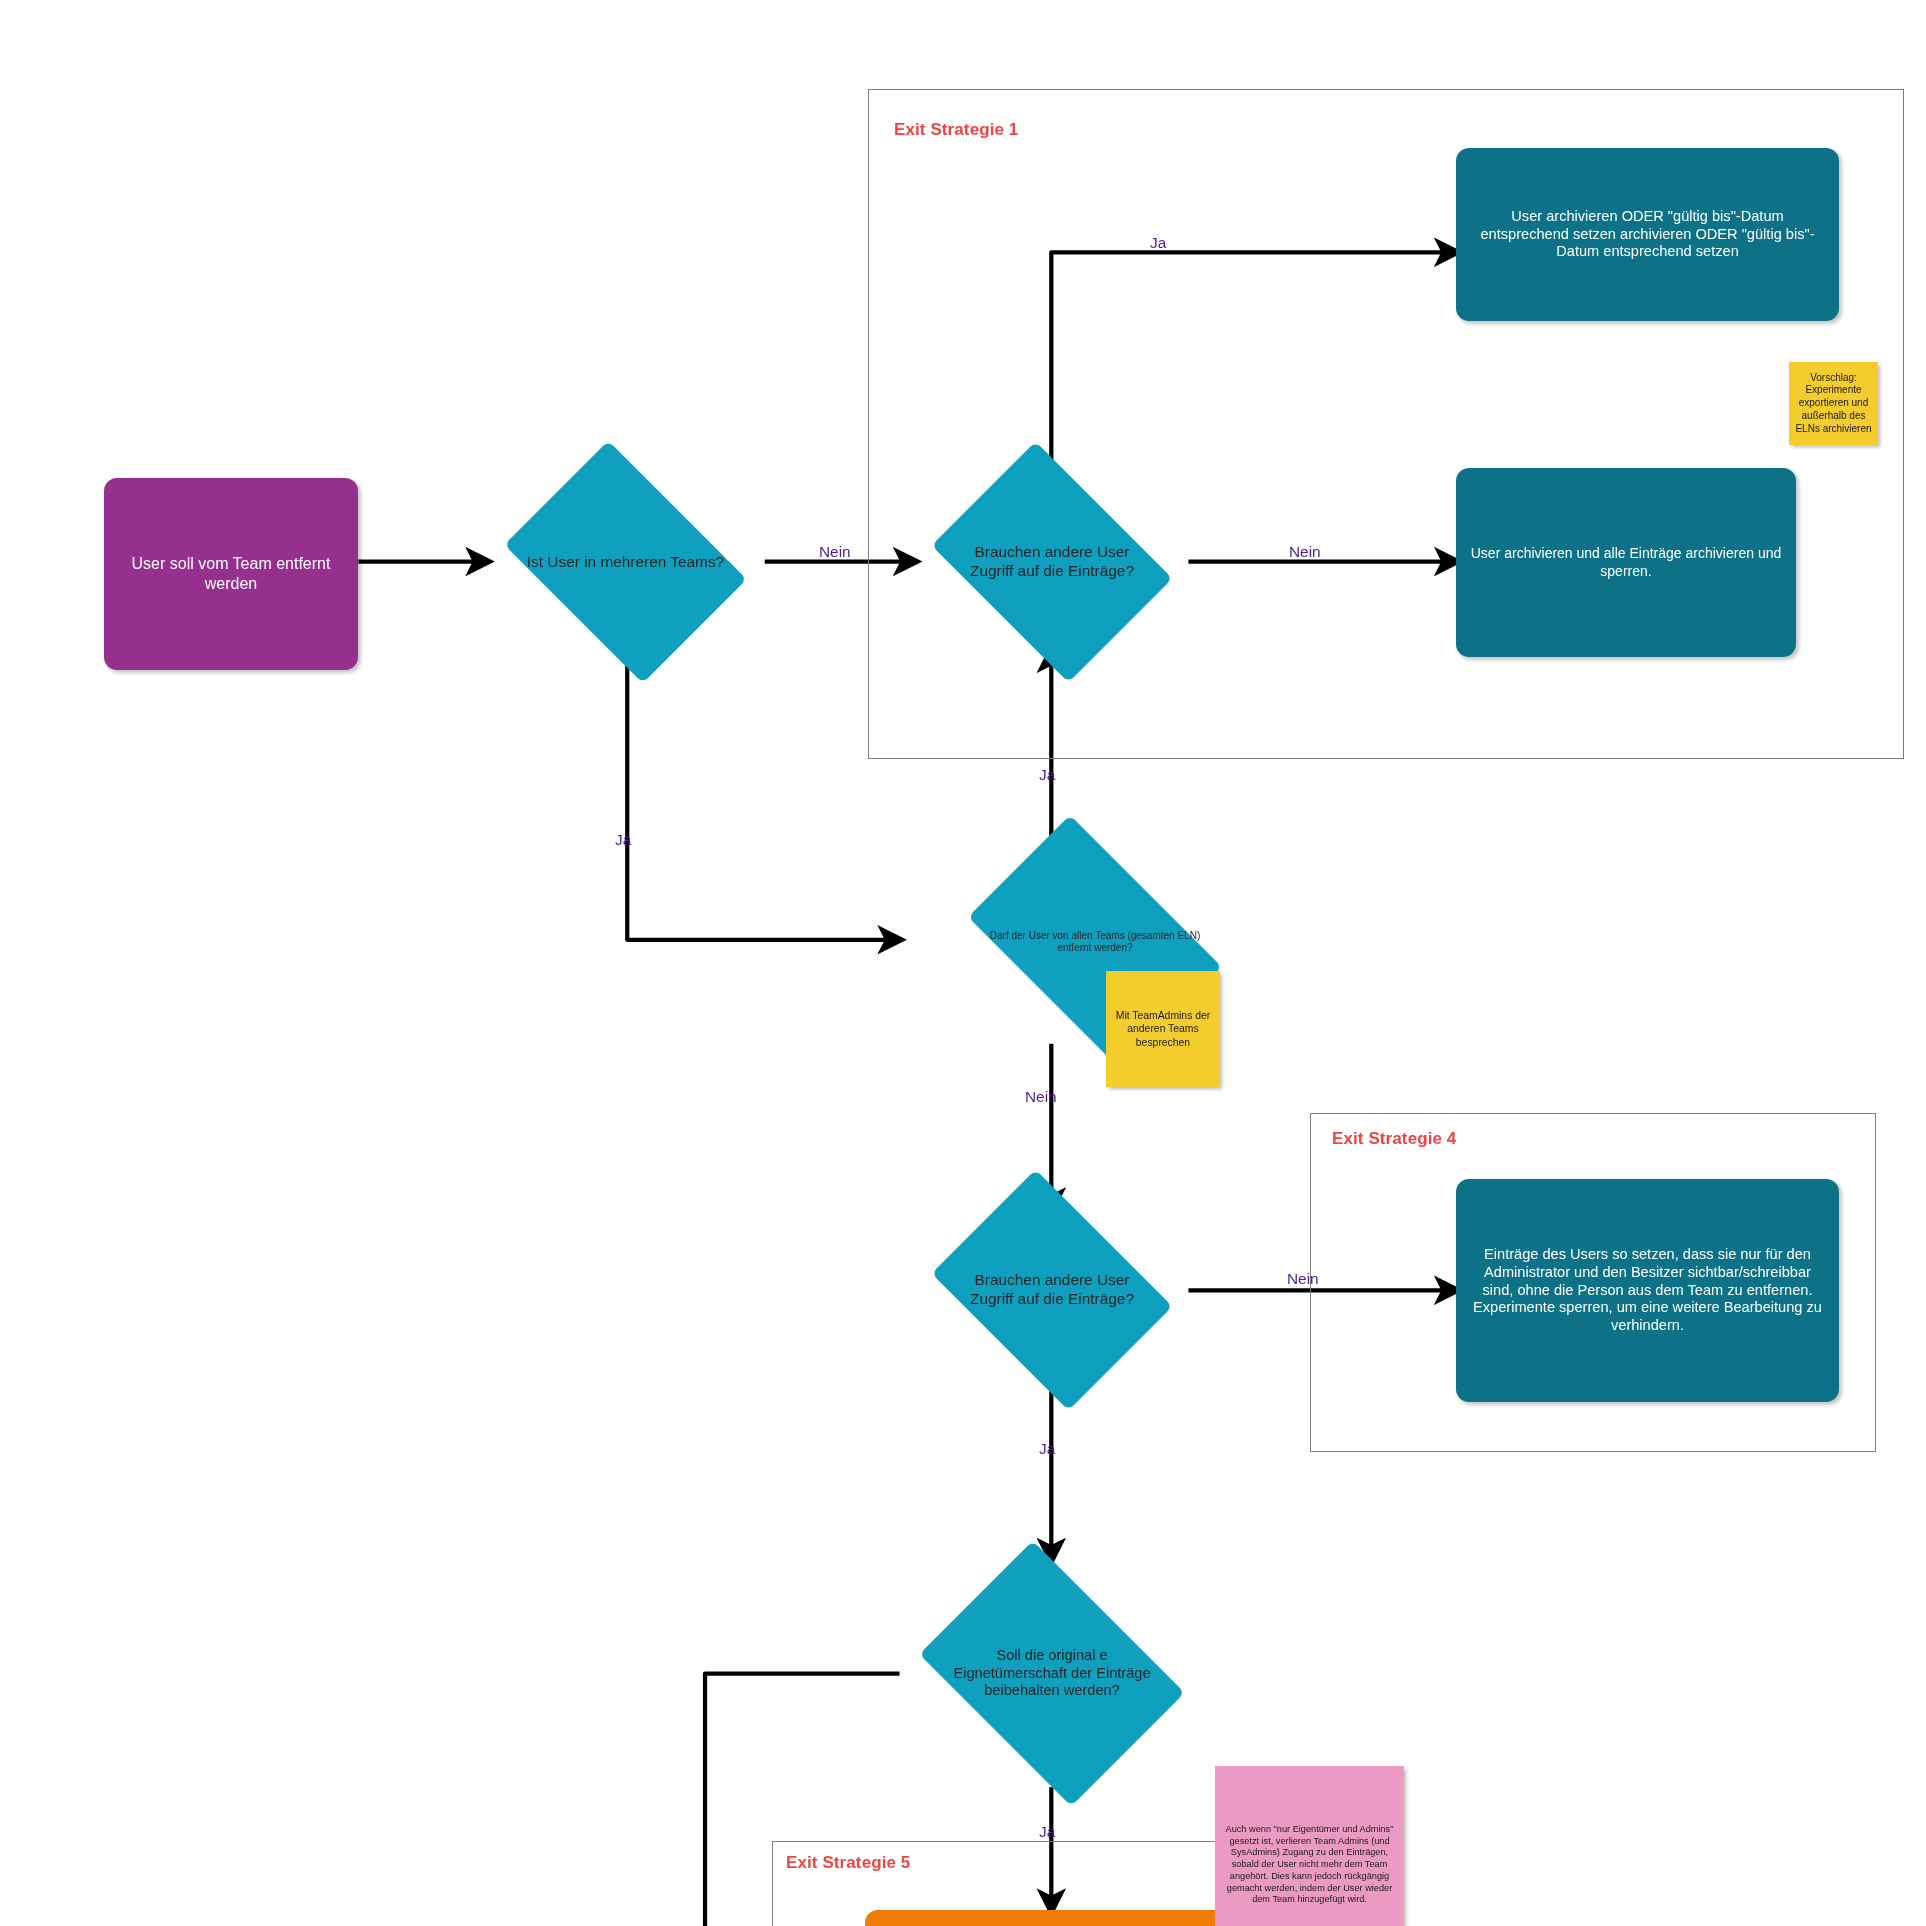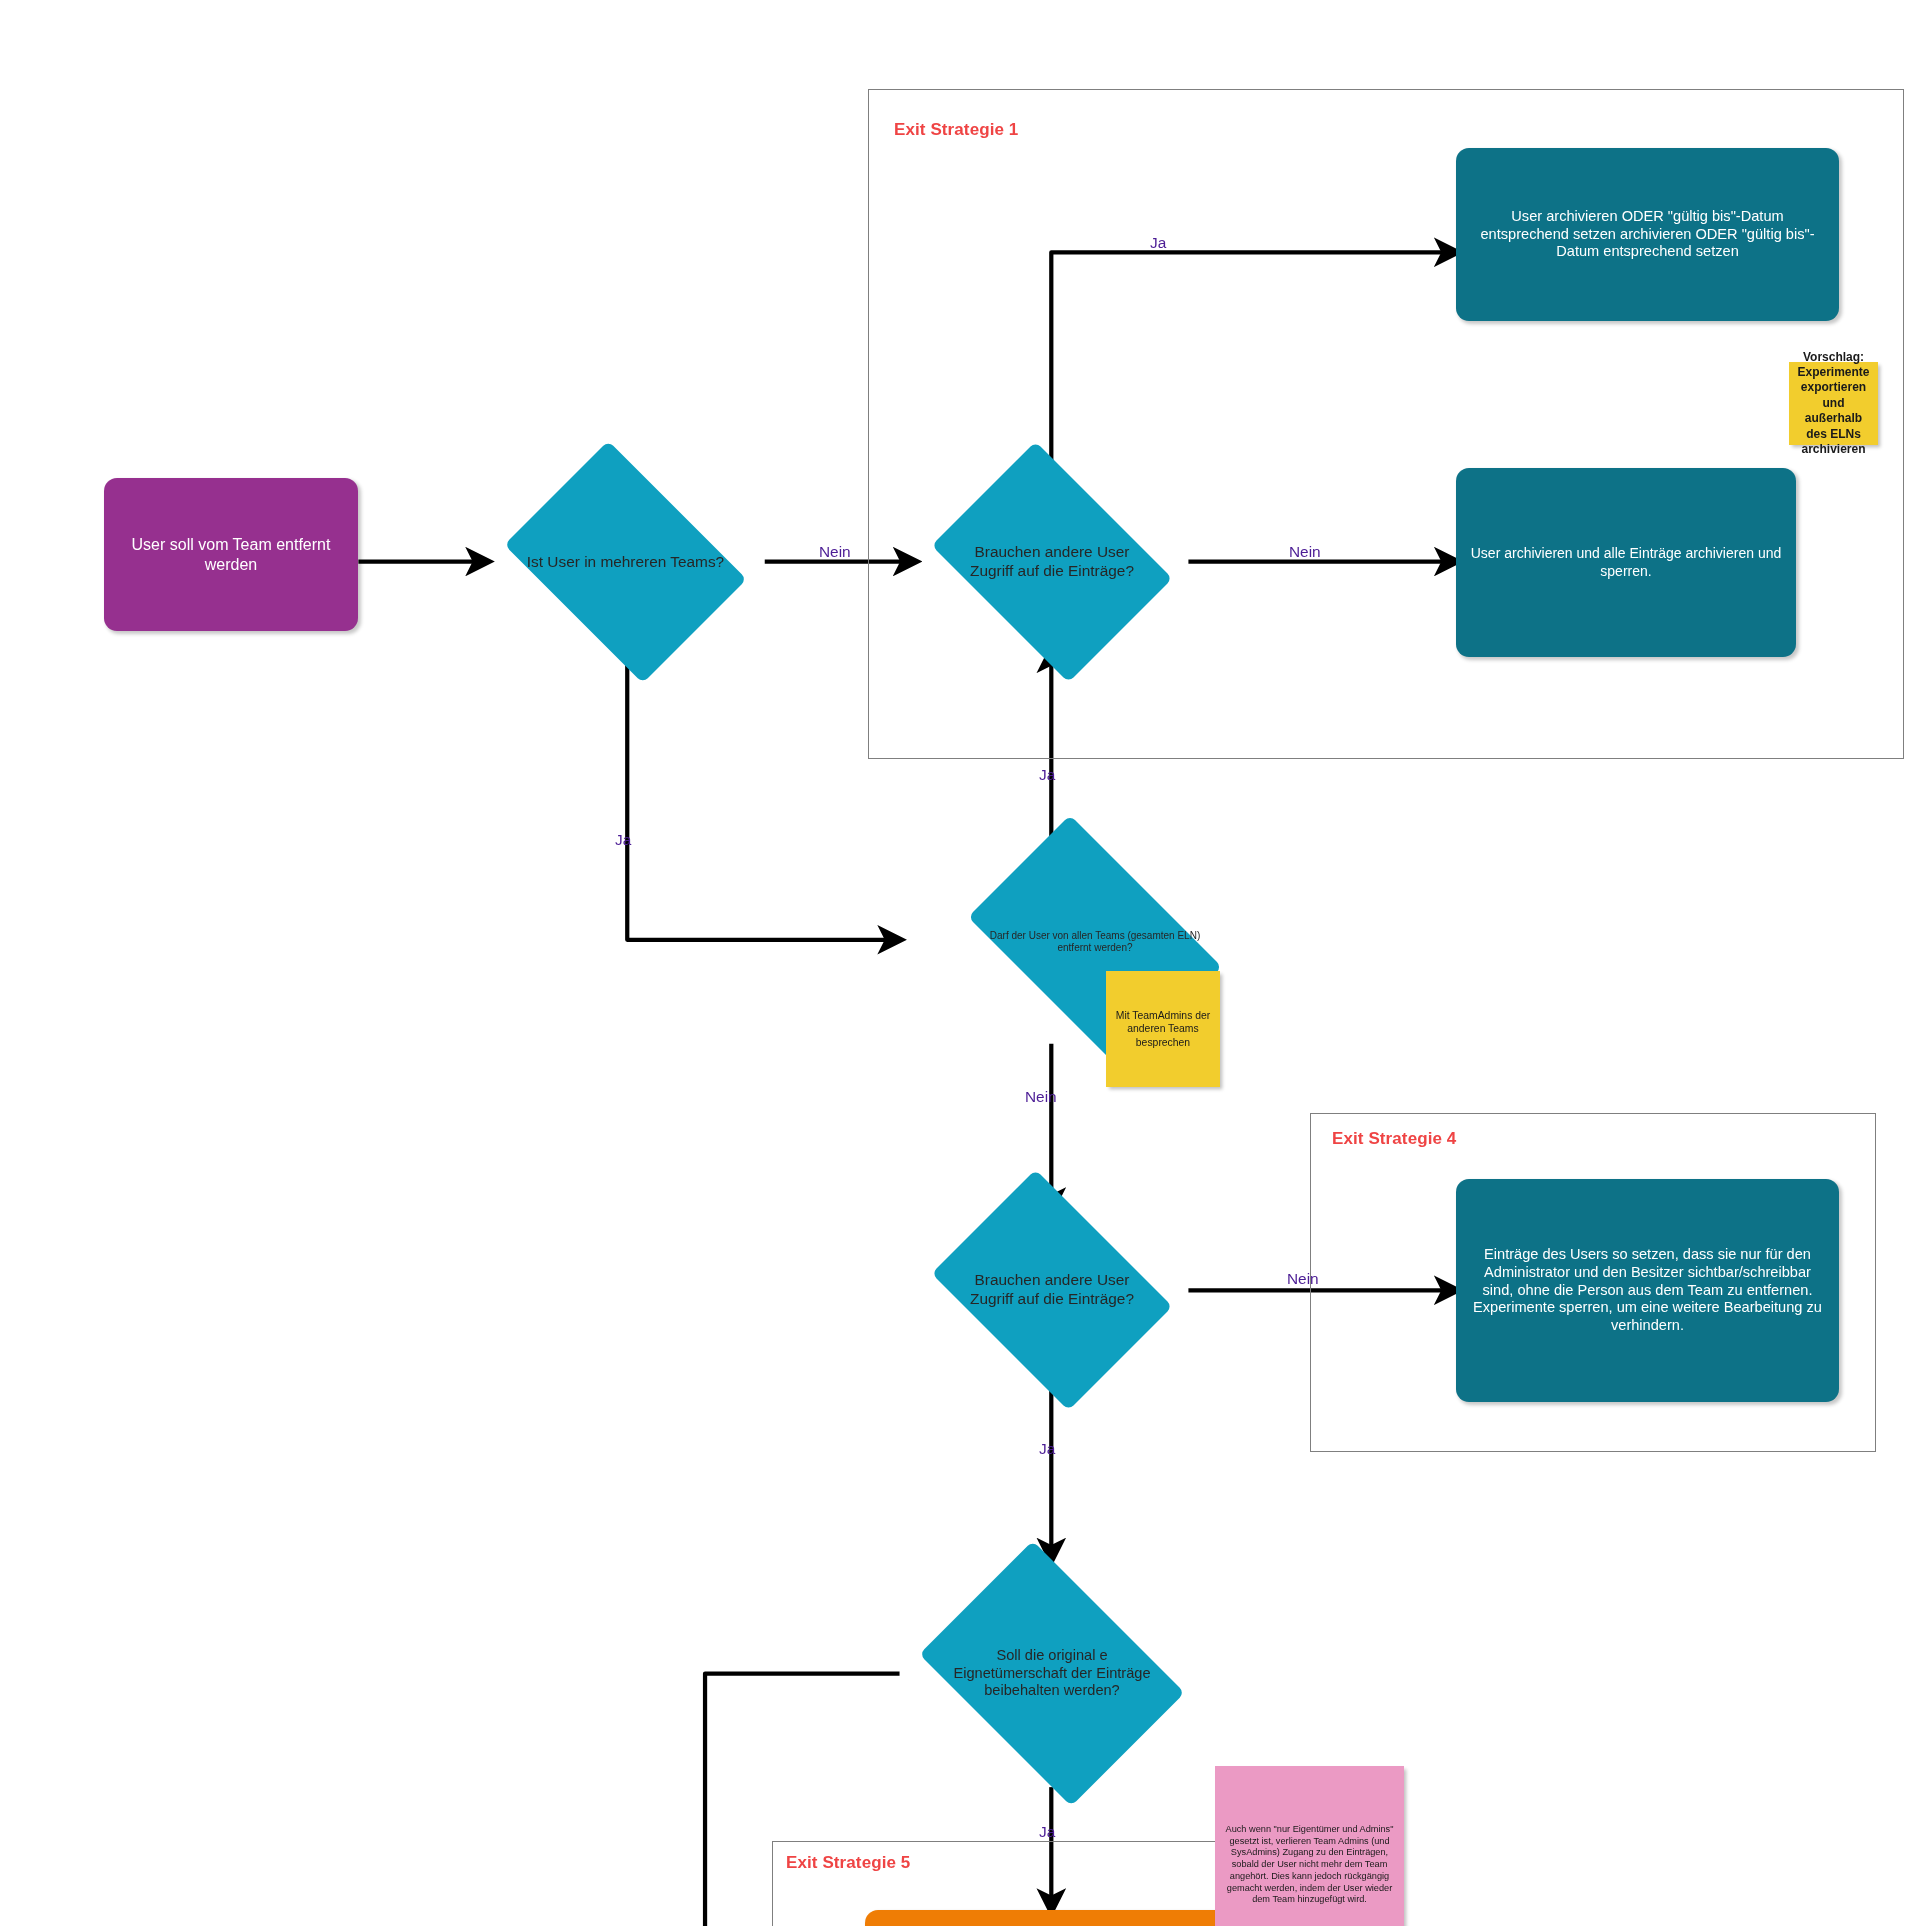--- a/index.html
+++ b/index.html
@@ -152,21 +152,21 @@
 
   <div class="group-box" style="left:868px; top:89px; width:1036px; height:670px;"></div>
   <div class="group-label" style="left:894px; top:120px;">Exit Strategie 1</div>
 
   <div class="group-box" style="left:1310px; top:1113px; width:566px; height:339px;"></div>
   <div class="group-label" style="left:1332px; top:1129px;">Exit Strategie 4</div>
 
   <div class="group-box" style="left:772px; top:1841px; width:472px; height:385px;"></div>
   <div class="group-label" style="left:786px; top:1853px;">Exit Strategie 5</div>
 
-  <div class="node rect purple" style="left:104px; top:478px; width:254px; height:153px; font-size:16px;">
+  <div class="node rect purple" style="left:104px; top:478px; width:254px; height:192px; font-size:16px;">
     <div class="txt">User soll vom Team entfernt werden</div>
   </div>
 
   <div class="node diamond" style="left:487px; top:458px; width:277px; height:208px; font-size:15.4px;">
     <div class="dshape"></div>
     <div class="txt">Ist User in mehreren Teams?</div>
   </div>
 
   <div class="node diamond" style="left:915px; top:458px; width:274px; height:208px; font-size:15.4px;">
     <div class="dshape"></div>
@@ -197,21 +197,21 @@
 
   <div class="node diamond" style="left:900px; top:1560px; width:304px; height:227px; font-size:14.6px;">
     <div class="dshape"></div>
     <div class="txt">Soll die original e Eignetümerschaft der Einträge beibehalten werden?</div>
   </div>
 
   <div class="node rect orange" style="left:865px; top:1910px; width:379px; height:189px; font-size:14.6px;">
     
   </div>
 
-  <div class="note note-yellow" style="left:1789px; top:362px; width:89px; height:83px; font-size:12px;font-weight:bold;">
+  <div class="note note-yellow" style="left:1789px; top:362px; width:89px; height:83px; font-size:10px;">
     <div class="txt">Vorschlag: Experimente exportieren und außerhalb des ELNs archivieren</div>
   </div>
 
   <div class="note note-yellow" style="left:1106px; top:971px; width:114px; height:116px; font-size:10.4px;text-align:center;">
     <div class="txt">Mit TeamAdmins der anderen Teams besprechen</div>
   </div>
 
   <div class="note note-pink" style="left:1215px; top:1766px; width:189px; height:198px; font-size:9.2px;">
     <div class="txt">Auch wenn "nur Eigentümer und Admins" gesetzt ist, verlieren Team Admins (und SysAdmins) Zugang zu den Einträgen, sobald der User nicht mehr dem Team angehört. Dies kann jedoch rückgängig gemacht werden, indem der User wieder dem Team hinzugefügt wird.</div>
   </div>

